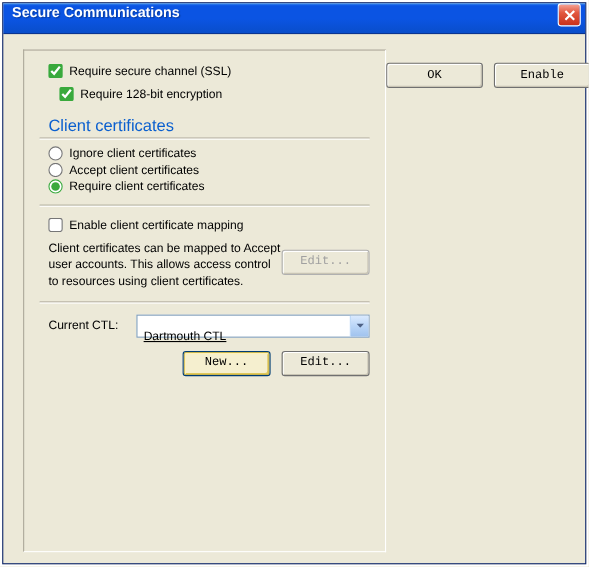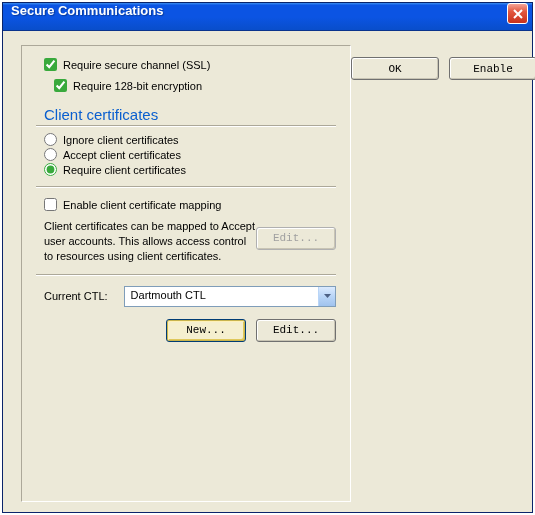--- a/index.html
+++ b/index.html
@@ -128,22 +128,23 @@
   }
   .dropdown {
     flex: 1;
     display: flex;
     height: 21px;
     background: #fff;
     border: 1px solid #7f9db9;
   }
   .dropdown-text {
     flex: 1;
-    padding: 2px 6px;
+    padding: 13px 6px;
     font-size: 11px;
+    text-decoration: underline;
   }
   .dropdown-arrow {
     width: 17px;
     background: linear-gradient(to bottom, #dbeafe 0%, #b9d5f7 50%, #a0c3ee 100%);
     border-left: 1px solid #b9d5f7;
     display: flex; align-items: center; justify-content: center;
     cursor: pointer;
   }
   .dropdown-arrow svg { width: 7px; height: 4px; }
   .btn-row-mid {

